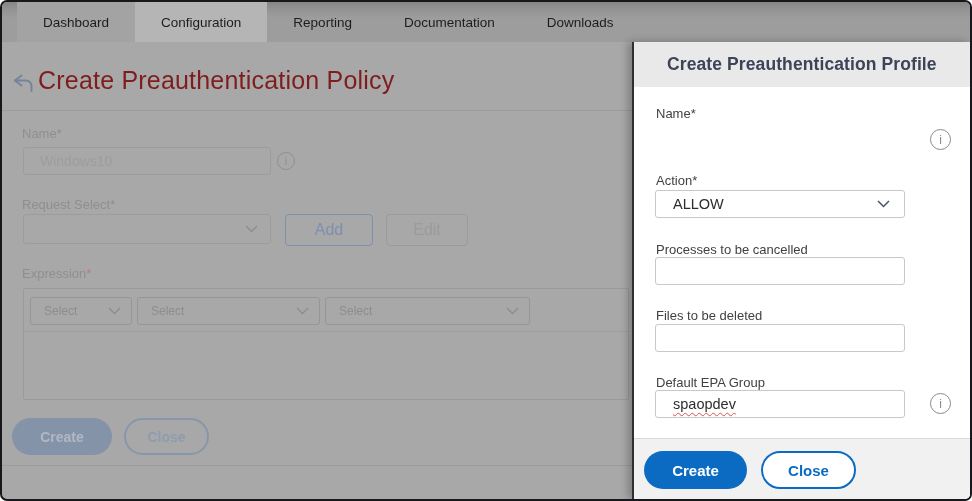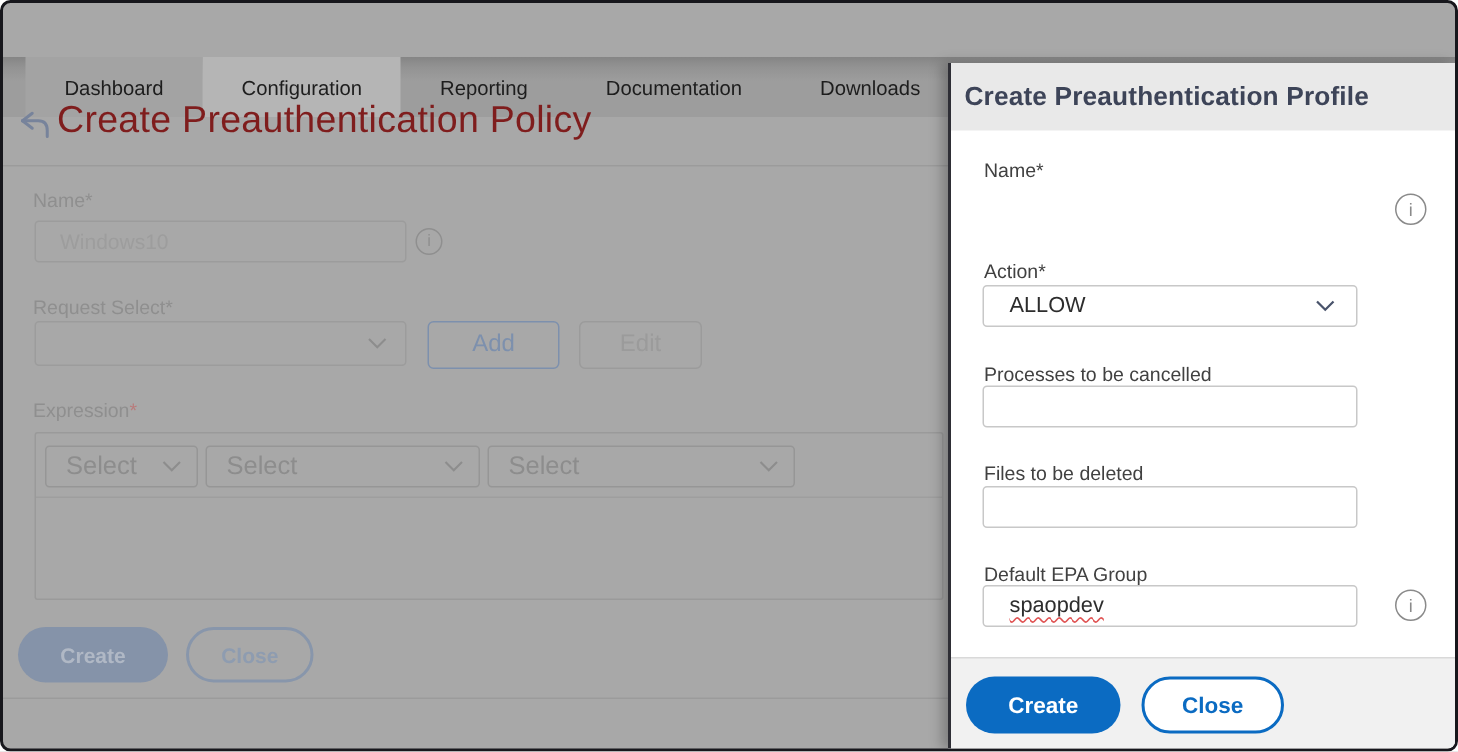--- a/index.html
+++ b/index.html
@@ -9,21 +9,21 @@
   .screen {
     position: absolute; inset: 0;
     border: 2px solid #17171c; border-radius: 7px;
     overflow: hidden; background: #a8a8a8;
   }
 
   
   .nav {
     position: absolute; top: 0; left: 0; right: 0; height: 40px;
     background: linear-gradient(180deg, #858585 0px, #939393 7px, #9d9d9d 16px, #9d9d9d 100%);
-    display: flex; align-items: stretch; padding-left: 15px; margin-top: 36px;
+    display: flex; align-items: stretch; padding-left: 15px;
   }
   .nav-tab {
     display: flex; align-items: center; padding: 0 26px;
     font-size: 13.5px; color: #1d1d1d; white-space: nowrap;
   }
   .nav-tab.first { background: #a3a3a3; }
   .nav-tab.active { background: #b5b5b5; }
 
   
   .bgpage { position: absolute; top: 40px; left: 0; right: 0; bottom: 0; }
@@ -53,41 +53,41 @@
     font-size: 16px; background: transparent;
   }
   .bg-btn.add { border: 1px solid #7d90ad; color: #7d90ad; }
   .bg-btn.edit { border: 1px solid #9b9b9b; color: #9b9b9b; }
 
   .expr-box { border: 1px solid #9a9a9a; border-radius: 2px; }
   .expr-row { position: absolute; top: 0; left: 0; right: 0; height: 43px; border-bottom: 1px solid #9e9e9e; }
   .expr-select {
     position: absolute; top: 8px; height: 28px; border: 1px solid #969696; border-radius: 3px;
     display: flex; align-items: center; justify-content: space-between;
-    padding: 0 10px 0 13px; font-size: 17px; color: #8d8d8d;
+    padding: 0 10px 0 13px; font-size: 12px; color: #8d8d8d;
   }
   .chev { width: 13px; height: 8px; flex: 0 0 auto; }
 
   .bg-pill {
     border-radius: 19px; display: flex; align-items: center; justify-content: center;
     font-size: 14px; font-weight: bold;
   }
   .bg-pill.create { background: #8593a9; color: #b0b8c5; }
   .bg-pill.close { border: 2px solid #8896ab; color: #8e9cb0; background: transparent; }
   .bg-bottom-divider { left: 0; width: 630px; top: 423px; height: 1px; background: #9b9b9b; }
 
   
   .modal {
     position: absolute; top: 40px; left: 630px; right: 0; bottom: 0;
     background: #ffffff; border-left: 2px solid #2e2e35;
     box-shadow: -4px 0 8px rgba(0,0,0,0.25);
   }
   .modal-header {
     position: absolute; top: 0; left: 0; right: 0; height: 45px;
-    background: #e9e9e9; display: flex; align-items: center; padding-left: 9px;
+    background: #e9e9e9; display: flex; align-items: center; padding-left: 33px;
   }
   .modal-title { font-size: 17.5px; font-weight: bold; color: #3d4458; letter-spacing: .1px; }
 
   .m-label { font-size: 13px; color: #414141; }
   .m-input {
     border: 1px solid #c8c8c8; border-radius: 3px; background: #fff;
     font-size: 14.5px; color: #2d2d2d; padding-left: 17px;
     font-family: "Liberation Sans", sans-serif; outline: none; width: 100%; height: 100%;
   }
   .m-input-box {

